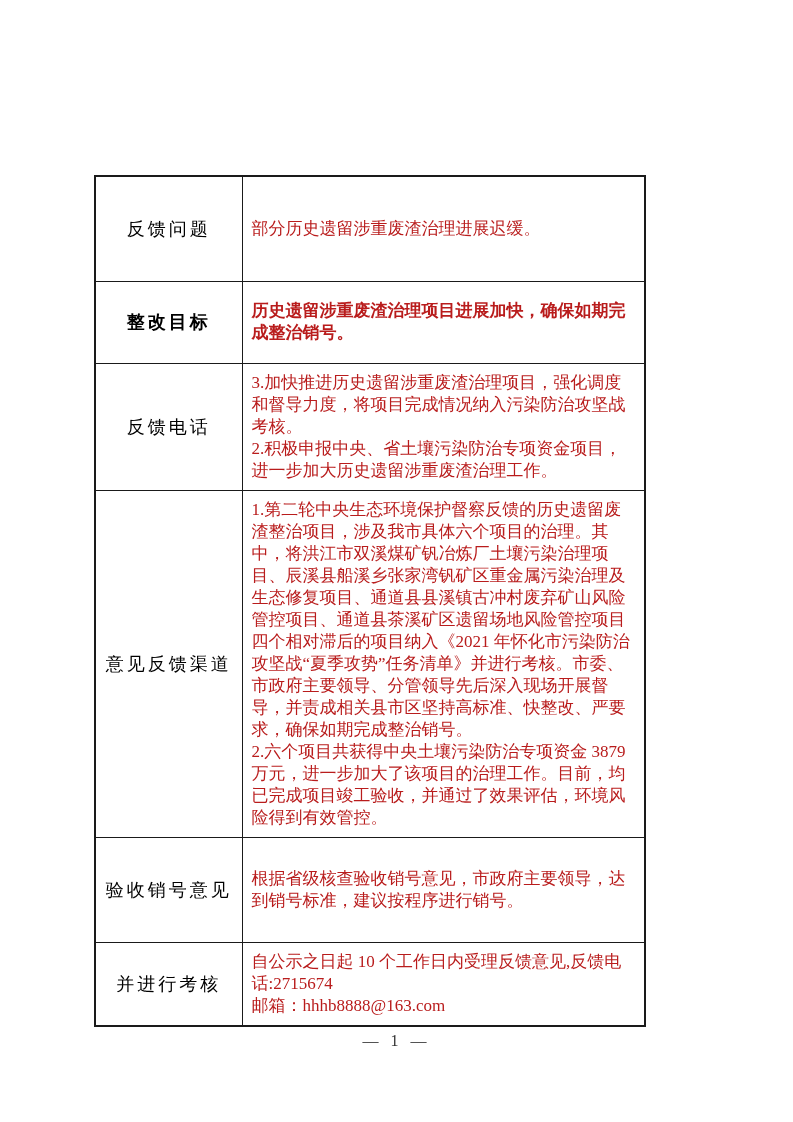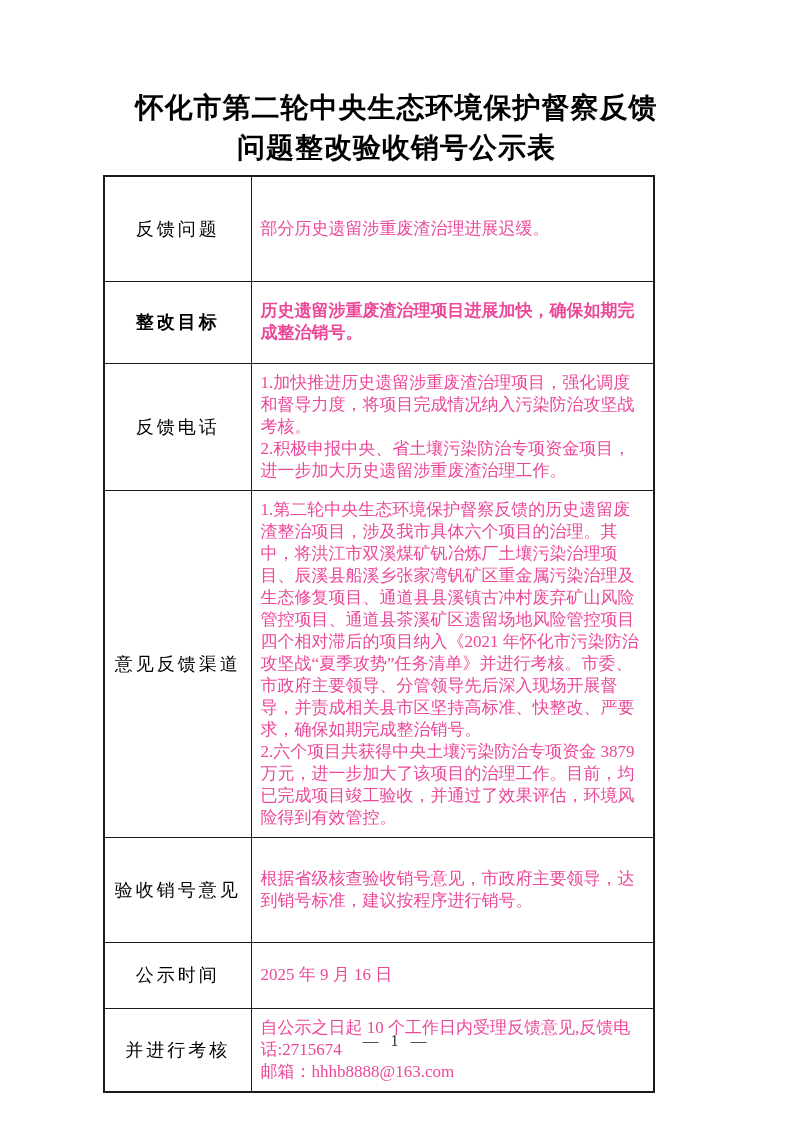--- a/index.html
+++ b/index.html
@@ -26,21 +26,21 @@
     font-family: "Liberation Sans", "DejaVu Sans", sans-serif;
     font-weight: bold;
     font-size: 28px;
     line-height: 40px;
     letter-spacing: 1px;
     color: #000000;
   }
   .doc-table {
     position: absolute;
     top: 175px;
-    left: 103px;
+    left: 94px;
     width: 552px;
     border-collapse: collapse;
     table-layout: fixed;
     border: 2px solid #1a1a1a;
   }
   .doc-table td {
     border: 1px solid #1a1a1a;
     vertical-align: middle;
     box-sizing: border-box;
   }
@@ -51,21 +51,21 @@
     letter-spacing: 3px;
     padding: 2px;
     color: #000000;
   }
   td.content-cell {
     font-size: 17px;
     line-height: 22px;
     padding: 8px 6px 8px 9px;
     white-space: pre-wrap;
     word-break: break-all;
-    color: #ec4899;
+    color: #b91c1c;
   }
   tr.row-1 { height: 105px; }
   tr.row-2 { height: 82px; font-weight: bold; }
   tr.row-3 { height: 105px; }
   tr.row-4 { height: 290px; }
   tr.row-5 { height: 105px; }
   tr.row-6 { height: 66px; }
   tr.row-7 { height: 64px; }
   .page-number {
     position: absolute;
@@ -76,52 +76,44 @@
     font-size: 16px;
     letter-spacing: 4px;
     color: #333333;
   }
 </style>
 </head>
 <body>
 
 <div class="page">
 
-  <div class="doc-title">
-    <div>怀化市第二轮中央生态环境保护督察反馈</div>
-    <div>问题整改验收销号公示表</div>
-  </div>
 
   <table class="doc-table">
     <tbody>
       <tr class="row-1">
         <td class="label-cell">反馈问题</td>
         <td class="content-cell">部分历史遗留涉重废渣治理进展迟缓。</td>
       </tr>
       <tr class="row-2">
         <td class="label-cell">整改目标</td>
         <td class="content-cell">历史遗留涉重废渣治理项目进展加快，确保如期完成整治销号。</td>
       </tr>
       <tr class="row-3">
         <td class="label-cell">反馈电话</td>
-        <td class="content-cell">1.加快推进历史遗留涉重废渣治理项目，强化调度和督导力度，将项目完成情况纳入污染防治攻坚战考核。
+        <td class="content-cell">3.加快推进历史遗留涉重废渣治理项目，强化调度和督导力度，将项目完成情况纳入污染防治攻坚战考核。
 2.积极申报中央、省土壤污染防治专项资金项目，进一步加大历史遗留涉重废渣治理工作。</td>
       </tr>
       <tr class="row-4">
         <td class="label-cell">意见反馈渠道</td>
         <td class="content-cell">1.第二轮中央生态环境保护督察反馈的历史遗留废渣整治项目，涉及我市具体六个项目的治理。其中，将洪江市双溪煤矿钒冶炼厂土壤污染治理项目、辰溪县船溪乡张家湾钒矿区重金属污染治理及生态修复项目、通道县县溪镇古冲村废弃矿山风险管控项目、通道县茶溪矿区遗留场地风险管控项目四个相对滞后的项目纳入《2021 年怀化市污染防治攻坚战“夏季攻势”任务清单》并进行考核。市委、市政府主要领导、分管领导先后深入现场开展督导，并责成相关县市区坚持高标准、快整改、严要求，确保如期完成整治销号。
 2.六个项目共获得中央土壤污染防治专项资金 3879 万元，进一步加大了该项目的治理工作。目前，均已完成项目竣工验收，并通过了效果评估，环境风险得到有效管控。</td>
       </tr>
       <tr class="row-5">
         <td class="label-cell">验收销号意见</td>
         <td class="content-cell">根据省级核查验收销号意见，市政府主要领导，达到销号标准，建议按程序进行销号。</td>
-      </tr>
-      <tr class="row-6">
-        <td class="label-cell">公示时间</td>
-        <td class="content-cell">2025 年 9 月 16 日</td>
       </tr>
       <tr class="row-7">
         <td class="label-cell">并进行考核</td>
         <td class="content-cell">自公示之日起 10 个工作日内受理反馈意见,反馈电话:2715674
 邮箱：hhhb8888@163.com</td>
       </tr>
     </tbody>
   </table>
 
   <div class="page-number">— 1 —</div>

